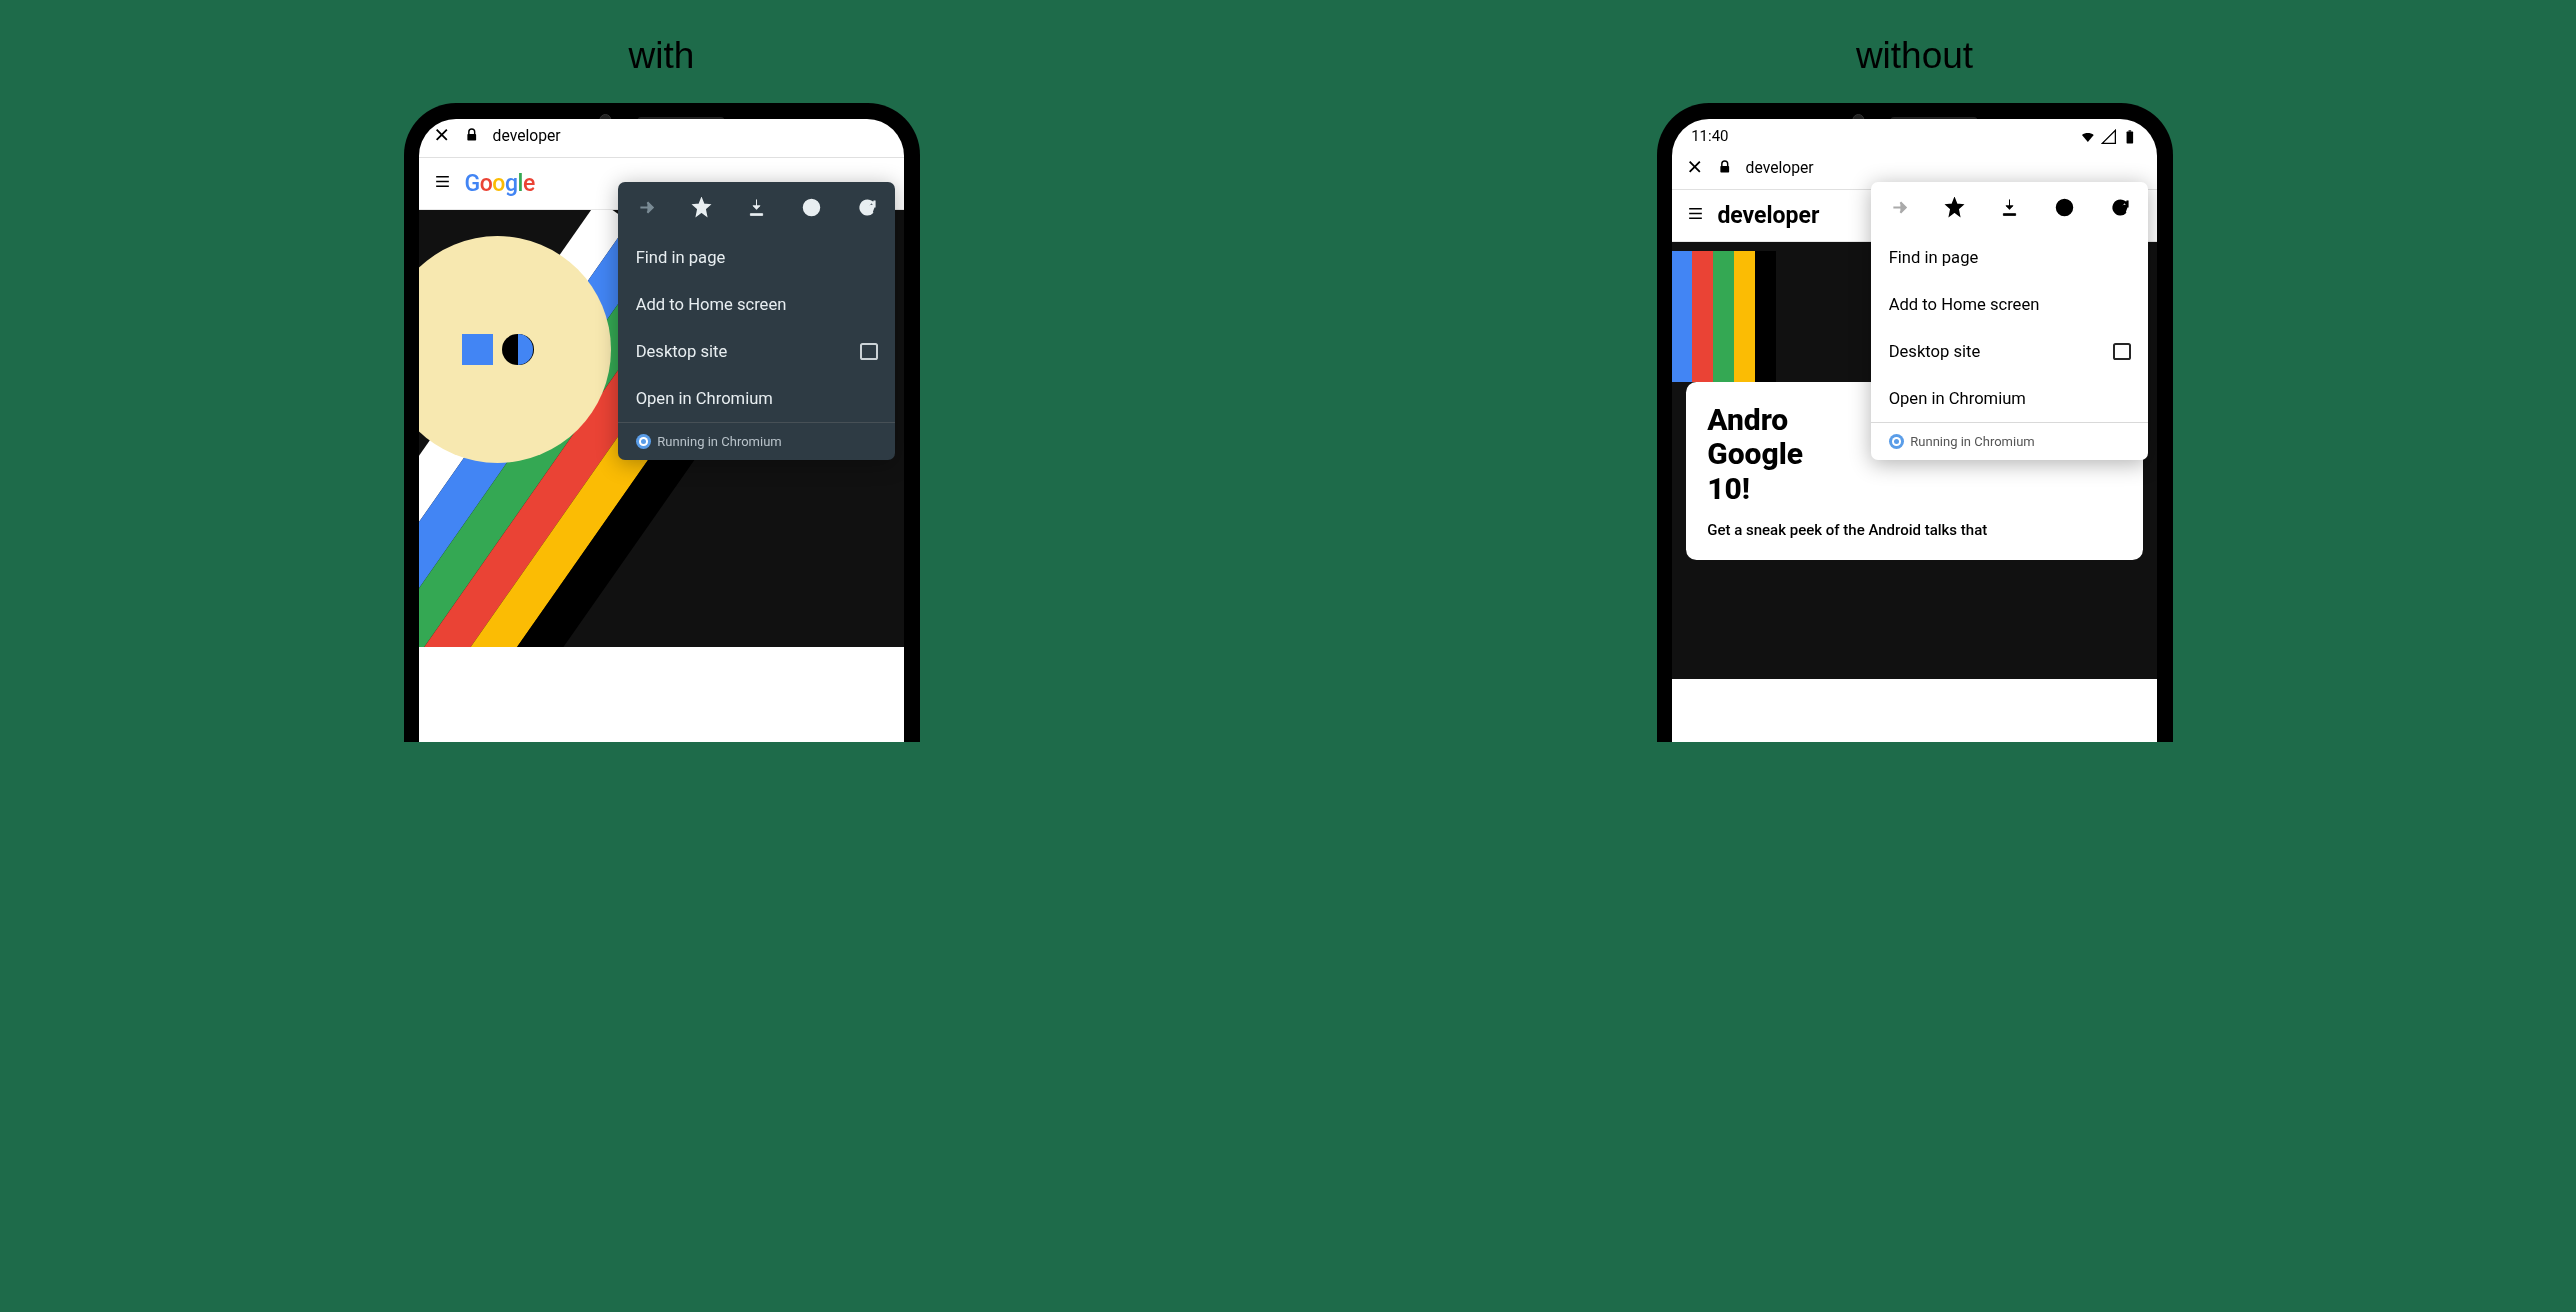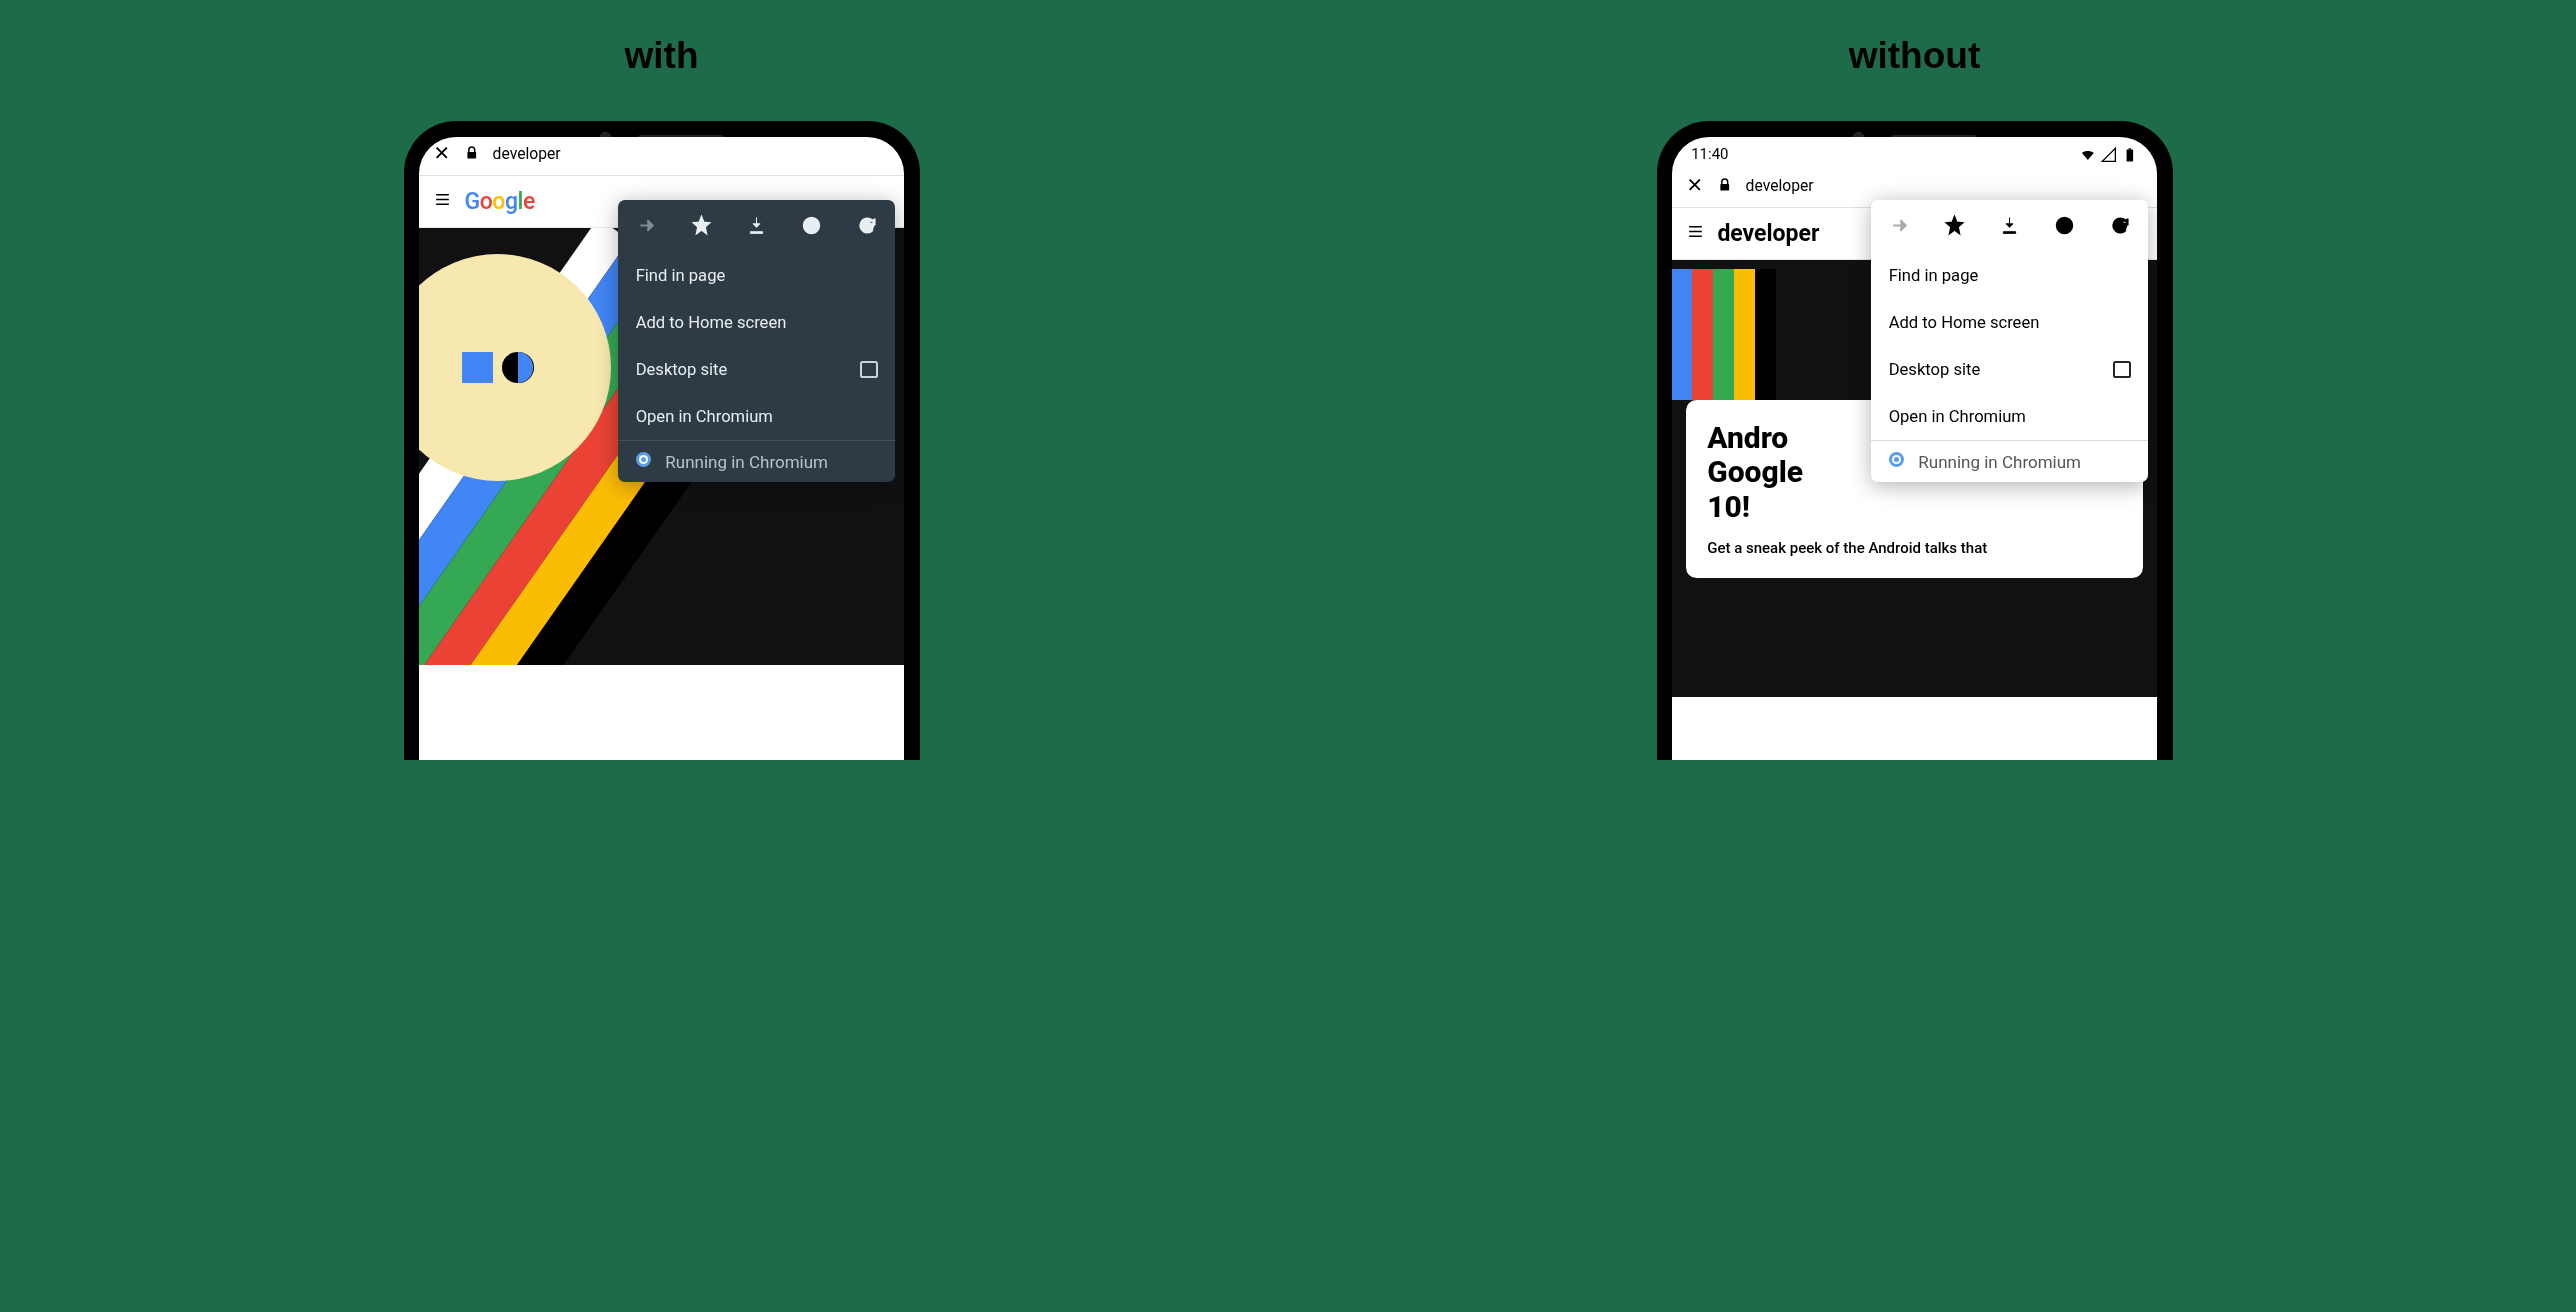--- a/index.html
+++ b/index.html
@@ -1,18 +1,18 @@
 <!DOCTYPE html>
 <html style="font-size:14px"><head>
 <meta charset="utf-8">
 <style>
 *{box-sizing:border-box;margin:0;padding:0}
 body{background:#1e6b4a;font-family:Roboto,Arial,sans-serif;display:flex;justify-content:space-around;align-items:flex-start;padding:35px 35px 0}
 .col{display:flex;flex-direction:column;align-items:center}
-.caption{font-size:37px;font-weight:700;color:#000;margin-bottom:44px;font-family:"Product Sans",Arial,sans-serif}
+.caption{font-size:37px;font-weight:400;color:#000;margin-bottom:26px;font-family:"Product Sans",Arial,sans-serif}
 .phone{width:516px;height:639px;background:#000;border-radius:52px 52px 0 0;padding:15.7px 15.7px 0 15.7px;position:relative;overflow:hidden}
 .notch{position:absolute;top:0;left:50%;transform:translateX(-50%);display:flex;align-items:center;gap:26px;height:35px}
 .cam{width:12.2px;height:12.2px;border-radius:50%;background:#222;border:1.7px solid #333}
 .spk{width:87px;height:7px;border-radius:3.5px;background:#222}
 .screen{background:#fff;border-radius:37px 37px 0 0;width:100%;height:100%;position:relative;overflow:hidden}
 .statusbar{display:flex;justify-content:space-between;align-items:center;padding:8.7px 19px 5.2px;font-size:15px;color:#000}
 .st-r{display:flex;gap:5.2px;align-items:center}
 .st-r svg{width:15.7px;height:15.7px}
 .urlbar{display:flex;align-items:center;gap:12.2px;padding:7px 14px 10.5px;border-bottom:0.9px solid #e0e0e0}
 .urlbar svg{width:17.5px;height:17.5px}
@@ -42,21 +42,21 @@
 .menu.light .m-top{border-bottom:none}
 .m-top{display:flex;justify-content:space-between;padding:14px 15.7px}
 .m-top span{width:24.5px;height:24.5px;display:flex;align-items:center;justify-content:center}
 .m-top svg{width:21px;height:21px}
 .menu.dark .m-top svg{stroke:#e8eef1;fill:#e8eef1}
 .menu.dark .m-top .fwd svg{stroke:#7a8b95;fill:#7a8b95}
 .menu.light .m-top svg{stroke:#000;fill:#000}
 .menu.light .m-top .fwd svg{stroke:#aaa;fill:#aaa}
 .m-item{padding:14px 17.5px;font-size:16.6px;display:flex;justify-content:space-between;align-items:center}
 .m-chk{width:17.5px;height:17.5px;border:2.2px solid currentColor;border-radius:2.6px;opacity:0.85}
-.m-foot{padding:10.5px 17.5px;font-size:17px;display:flex;align-items:flex-start;gap:14px;border-top:0.9px solid rgba(128,128,128,0.3)}
+.m-foot{padding:10.5px 17.5px;font-size:13px;display:flex;align-items:flex-end;gap:6px;border-top:0.9px solid rgba(128,128,128,0.3)}
 .menu.dark .m-foot{color:#b8c2c9}
 .menu.light .m-foot{color:#555}
 .chromium{width:15.7px;height:15.7px;border-radius:50%;background:conic-gradient(#5a9de8 0 360deg);position:relative}
 .chromium::after{content:"";position:absolute;inset:3.5px;border-radius:50%;background:#fff}
 .chromium::before{content:"";position:absolute;inset:5.2px;border-radius:50%;background:#5a9de8;z-index:1}
 </style>
 </head>
 <body>
 
 <div class="col">

